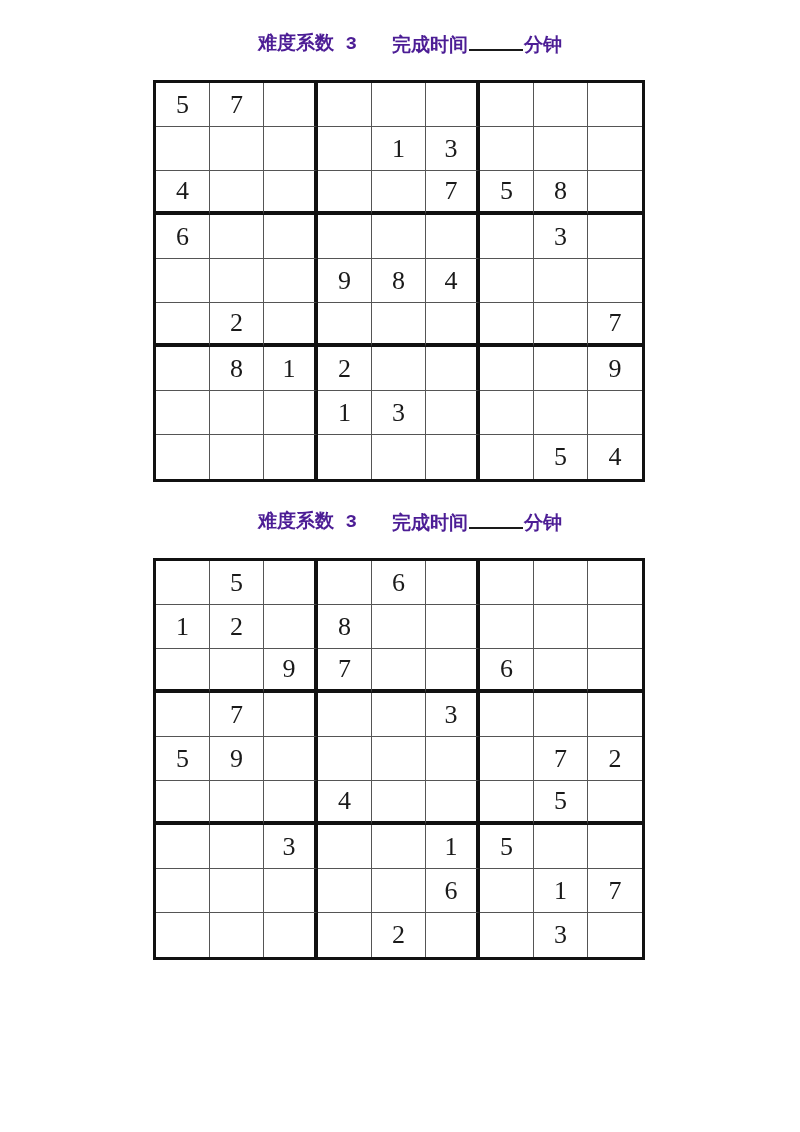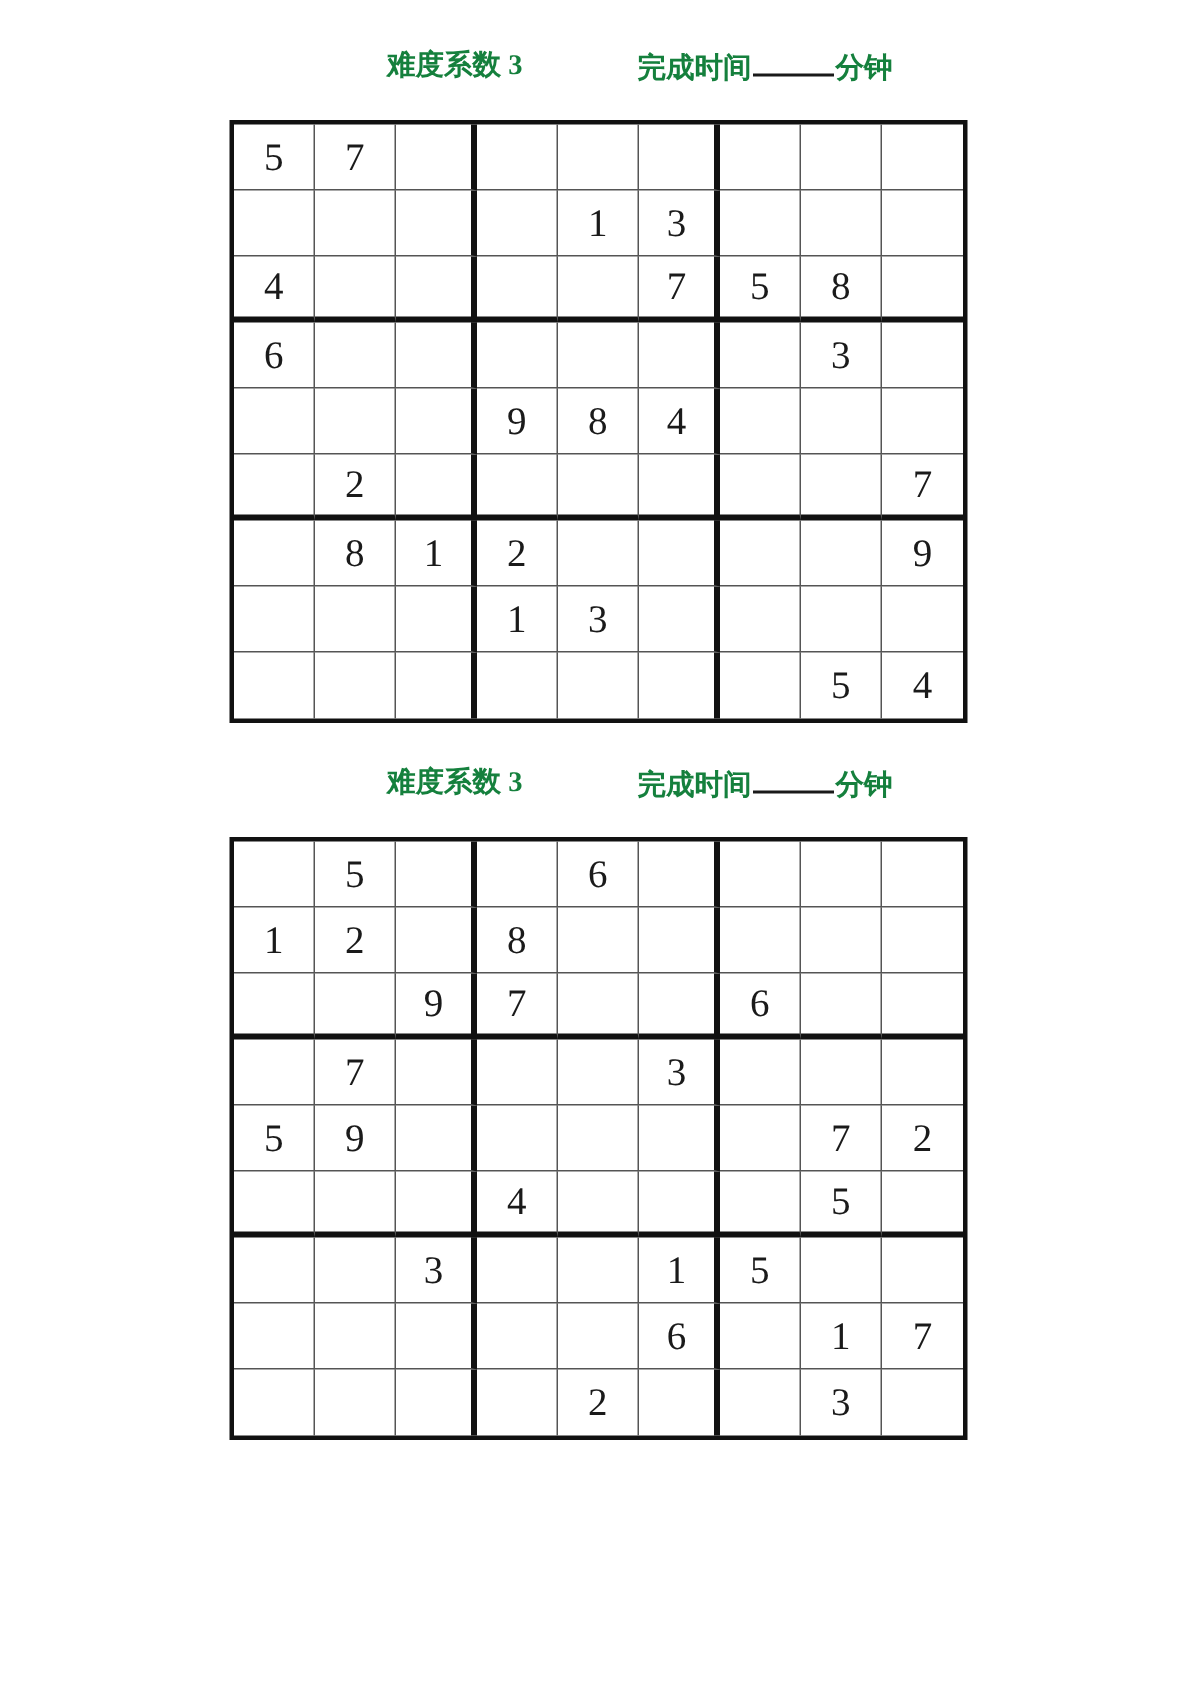--- a/index.html
+++ b/index.html
@@ -1,21 +1,21 @@
 <!DOCTYPE html>
 <html><head>
 <meta charset="utf-8">
 <style>
   html, body { margin:0; padding:0; background:#ffffff; }
   body { width:800px; height:1132px; position:relative; overflow:hidden;
          font-family:"Liberation Serif", "DejaVu Serif", serif; color:#111; }
   .title { position:absolute; left:0; width:800px; height:30px;
-           font-family:Liberation Serif, serif; font-weight:bold; font-size:19px; color:#15803d; }
+           font-family:Liberation Mono, monospace; font-weight:bold; font-size:19px; color:#4c1d95; }
   .title .difficulty { position:absolute; left:258px; top:0; }
-  .title .time { position:absolute; left:425px; top:0; }
+  .title .time { position:absolute; left:392px; top:0; }
   .title .blank { display:inline-block; width:54px; border-bottom:2px solid #1a1a1a; height:19px; vertical-align:baseline; margin:0 1px; }
   .grid { position:absolute; left:153px; width:486px; height:396px;
           border:3px solid #111; display:grid;
           grid-template-columns:repeat(9, 1fr); grid-template-rows:repeat(9, 1fr); box-sizing:content-box; }
   .cell { border-right:1px solid #555; border-bottom:1px solid #555;
           display:flex; align-items:center; justify-content:center;
           font-size:26px; color:#1a1a1a; box-sizing:border-box; }
   .cell.c9 { border-right:none; }
   .cell.r9 { border-bottom:none; }
   .cell.c3, .cell.c6 { border-right:4px solid #111; }

